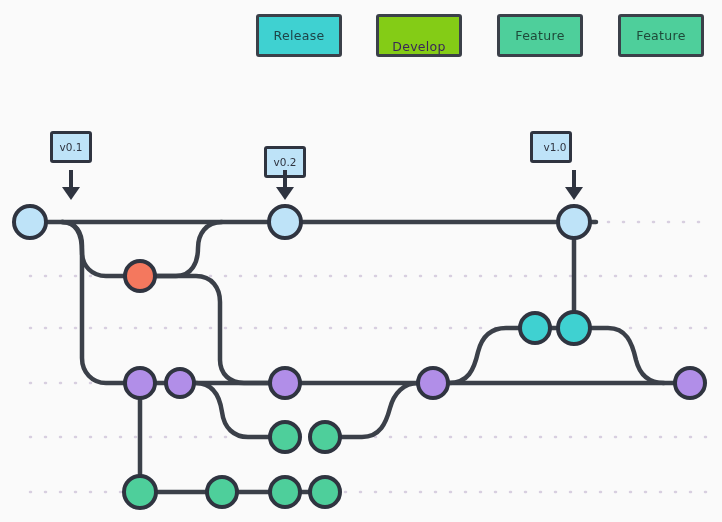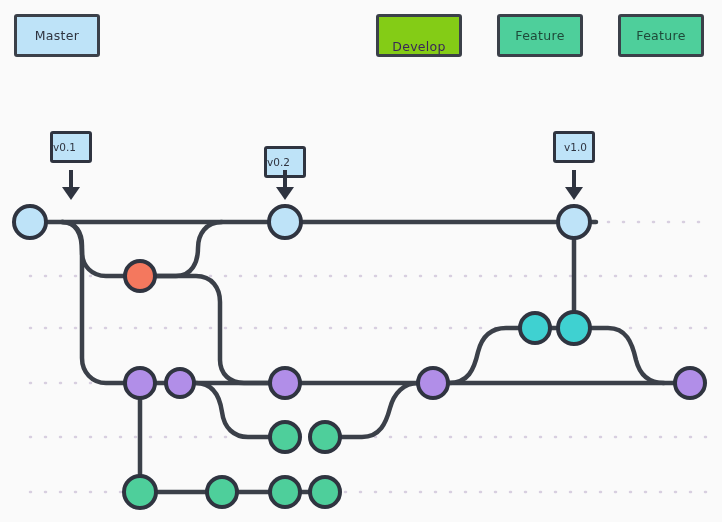--- a/index.html
+++ b/index.html
@@ -22,30 +22,30 @@
     font-size:12.5px;
     color:#2f3440;
     letter-spacing:0.3px;
     box-sizing:border-box;
   }
   #graph{position:absolute;left:0;top:0;width:722px;height:522px;}
   .tagbox{
     position:absolute;width:42px;height:32px;
     border:3px solid #2f3440;border-radius:3px;
     background:#bee3f8;
-    display:flex;align-items:center;justify-content:flex-start;
+    display:flex;align-items:center;justify-content:center;
     font-size:10.5px;color:#2f3440;box-sizing:border-box;
   }
 </style>
 </head>
 <body>
 
 <div id="legend">
-    <div class="legend-chip" style="left: 14px; top: 14px; background: rgb(190, 227, 248); color: rgb(47, 52, 64);">
-      <span>Master</span>
+    <div class="legend-chip" style="left: 256px; top: 14px; background: rgb(63, 209, 209); color: rgb(29, 68, 72);">
+      <span>Release</span>
     </div>
     <div class="legend-chip" style="left: 376px; top: 14px; background: #84cc16; color: rgb(58, 39, 88); align-items: flex-end;">
       <span>Develop</span>
     </div>
     <div class="legend-chip" style="left: 497px; top: 14px; background: rgb(78, 207, 155); color: rgb(30, 74, 57);">
       <span>Feature</span>
     </div>
     <div class="legend-chip" style="left: 618px; top: 14px; background: rgb(78, 207, 155); color: rgb(30, 74, 57);">
       <span>Feature</span>
     </div>
@@ -124,20 +124,20 @@
       <line x1="15" x2="15" y1="0" y2="20" stroke="#2f3440" stroke-width="4"></line>
       <polygon points="6,17 24,17 15,30" fill="#2f3440"></polygon>
     </svg>
     <div class="tagbox" style="left: 264px; top: 146px;">
       <span>v0.2</span>
     </div>
     <svg width="30" height="34" style="position: absolute; left: 270px; top: 170px;">
       <line x1="15" x2="15" y1="0" y2="20" stroke="#2f3440" stroke-width="4"></line>
       <polygon points="6,17 24,17 15,30" fill="#2f3440"></polygon>
     </svg>
-    <div class="tagbox" style="left: 553px; top: 131px; padding-left: 8px;">
+    <div class="tagbox" style="left: 530px; top: 131px; padding-left: 8px;">
       <span>v1.0</span>
     </div>
     <svg width="30" height="34" style="position: absolute; left: 559px; top: 170px;">
       <line x1="15" x2="15" y1="0" y2="20" stroke="#2f3440" stroke-width="4"></line>
       <polygon points="6,17 24,17 15,30" fill="#2f3440"></polygon>
     </svg>
   </div>
 
 </body></html>

